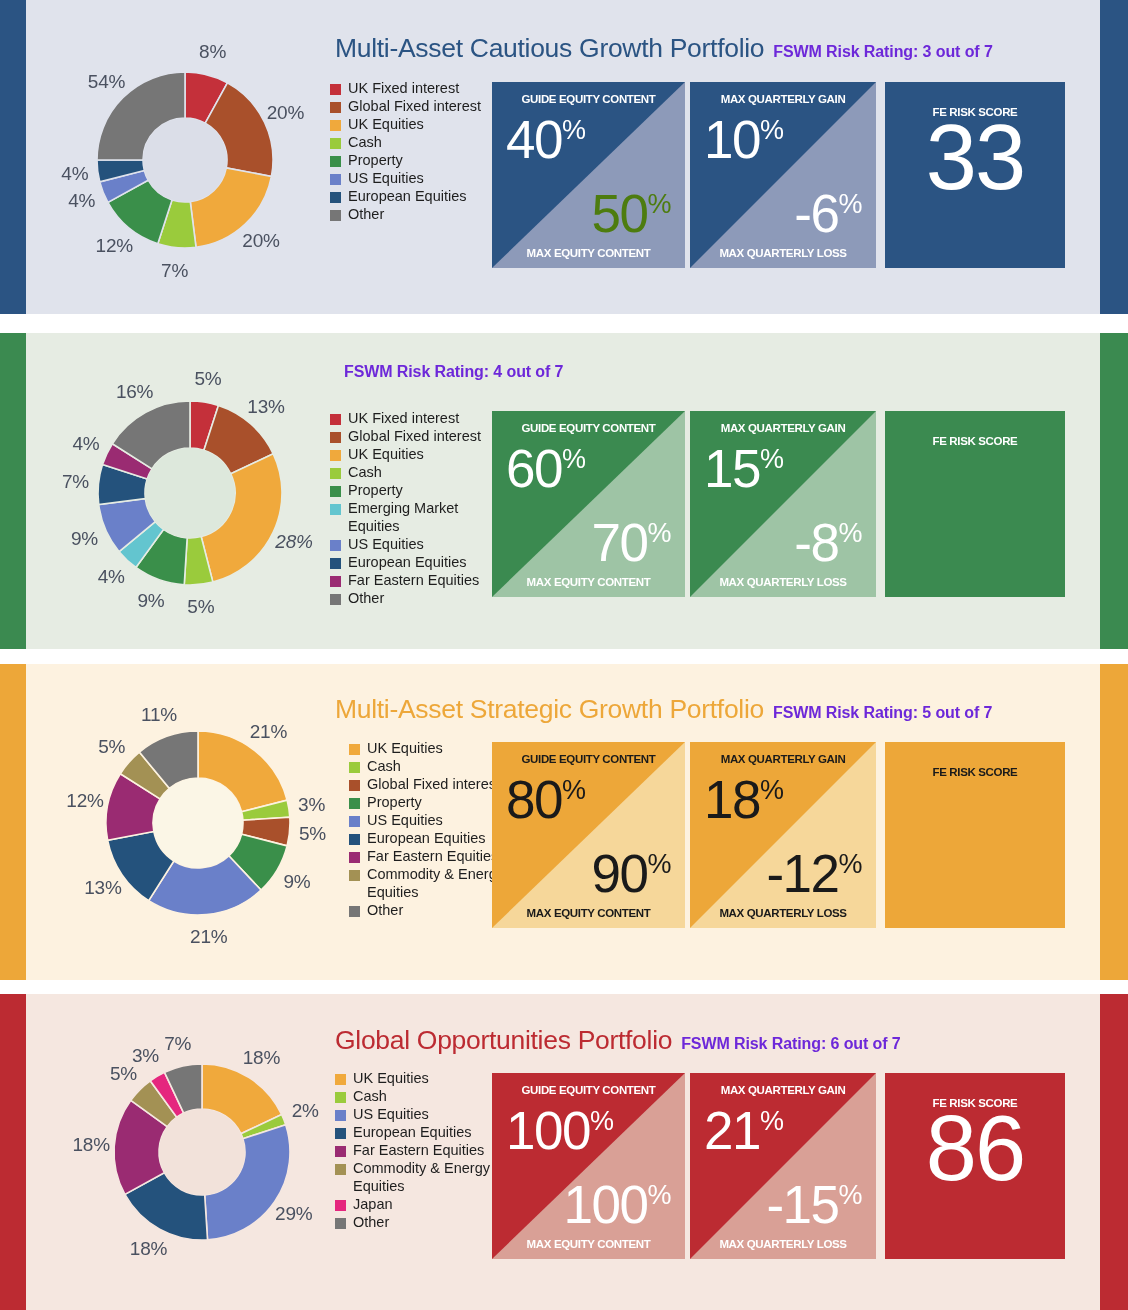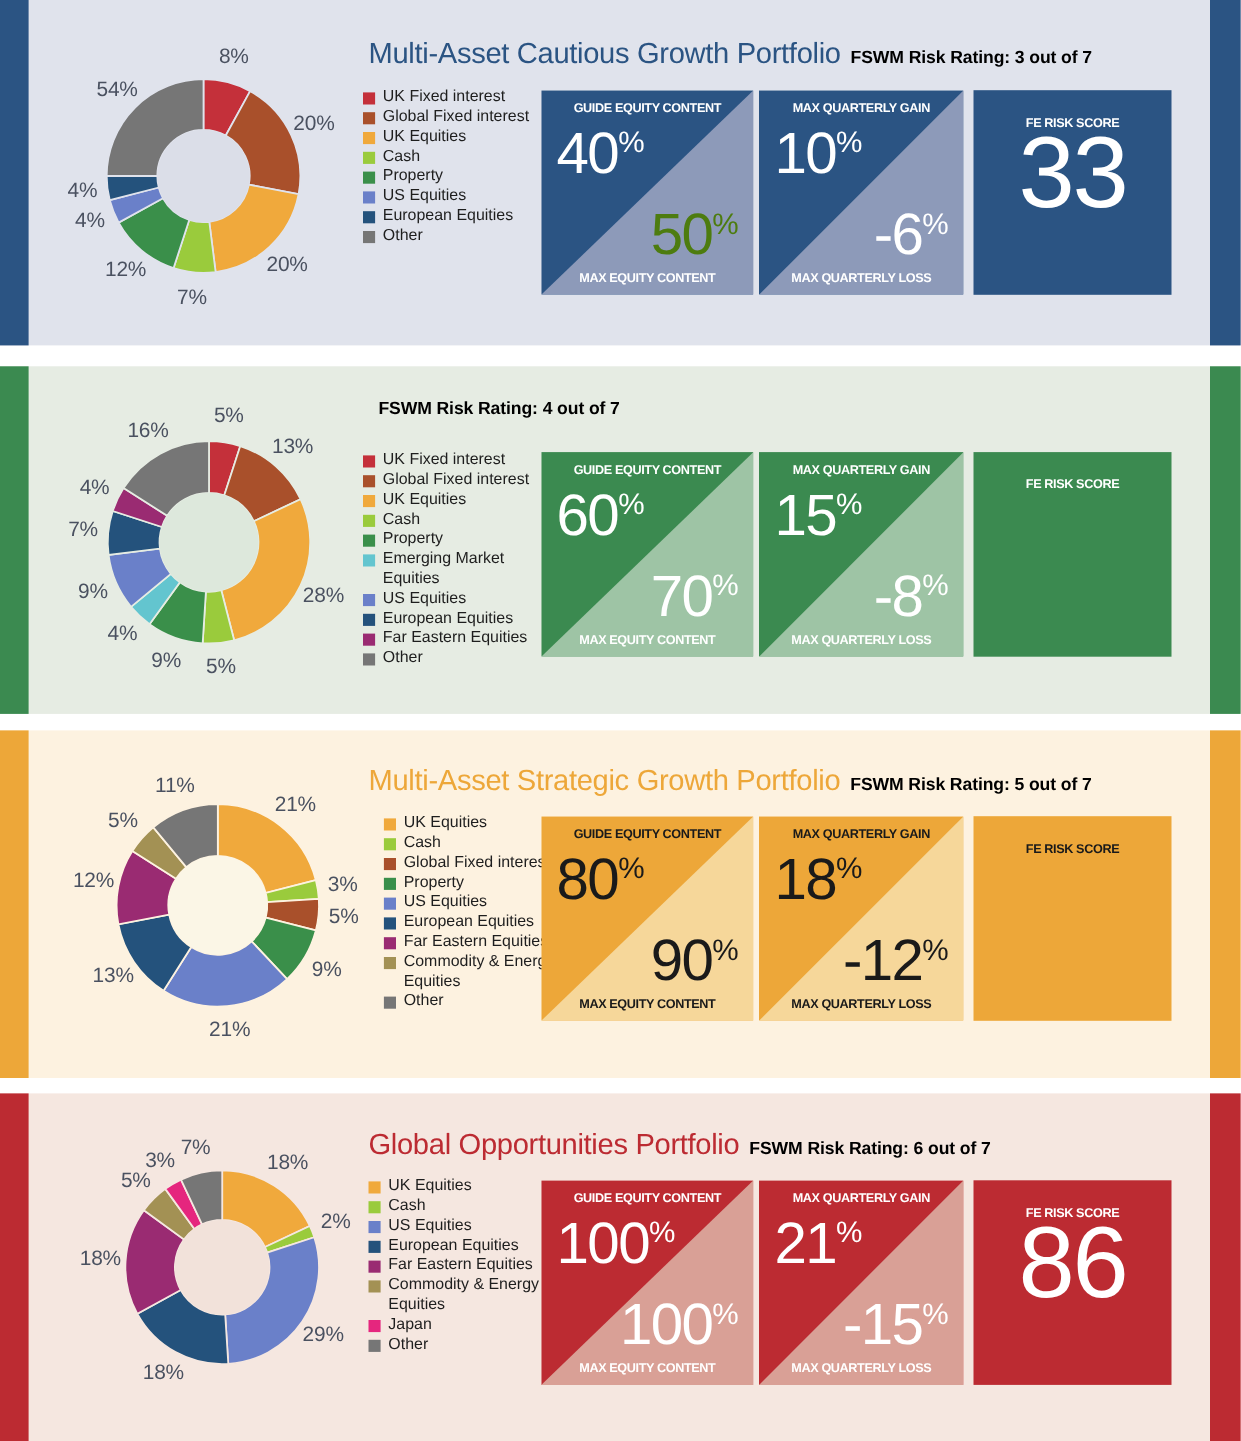--- a/index.html
+++ b/index.html
@@ -52,21 +52,21 @@
   .legend-label {
     font-size: 14.5px;
     color: #1e1e1e;
     font-family: "Liberation Sans", sans-serif;
     max-width: 145px;
   }
 
   
   .titlerow { position: absolute; display: flex; align-items: baseline; white-space: nowrap; }
   .ptitle { font-size: 26.5px; font-weight: 400; letter-spacing: -0.3px; }
-  .prisk { font-size: 16px; font-weight: bold; color: #000000; margin-left: 9px; letter-spacing: -0.1px; }
+  .prisk { font-size: 16px; font-weight: bold; color: #6d28d9; margin-left: 9px; letter-spacing: -0.1px; }
   .card { position: relative; overflow: hidden; }
   .card .tri {
     position: absolute; inset: 0;
   }
   .card .lab {
     position: absolute; left: 0; right: 0;
     text-align: center;
     font-size: 11.5px;
     font-weight: 600;
     letter-spacing: -0.35px;
@@ -203,21 +203,21 @@
             <path d="M 28.112781664627406 157.64300705687947 A 92 92 0 0 1 7.725447479068052 110.53065748791602 L 54.3548384408485 104.6399955103937 A 45 45 0 0 0 64.32690407508949 127.68407953869104 Z" fill="#6a80c9" stroke="#e6ece3" stroke-width="1.6"></path>
             <path d="M 7.725447479068052 110.53065748791602 A 92 92 0 0 1 11.50280050084588 70.57043651750482 L 56.20245676671809 85.09423525312735 A 45 45 0 0 0 54.3548384408485 104.6399955103937 Z" fill="#24527c" stroke="#e6ece3" stroke-width="1.6"></path>
             <path d="M 11.50280050084588 70.57043651750482 A 92 92 0 0 1 21.321830853814603 49.703934861932325 L 61.005243352409316 74.88779422594516 A 45 45 0 0 0 56.20245676671809 85.09423525312735 Z" fill="#9a2b72" stroke="#e6ece3" stroke-width="1.6"></path>
             <path d="M 21.321830853814603 49.703934861932325 A 92 92 0 0 1 98.99999999999999 7 L 98.99999999999999 54 A 45 45 0 0 0 61.005243352409316 74.88779422594516 Z" fill="#767676" stroke="#e6ece3" stroke-width="1.6"></path>
             <circle cx="99" cy="99" r="45" fill="#dde8dc"></circle>
           </svg>
         </div>
       </div>
       <div class="pct" style="left: 207.99px; top: 35.4158px; transform: translateX(-50%);">5%</div>
       <div class="pct" style="left: 266.051px; top: 62.7372px; transform: translateX(-50%);">13%</div>
-      <div class="pct" style="left: 294.055px; top: 197.965px; transform: translateX(-50%);">28%</div>
+      <div class="pct" style="left: 294.055px; top: 197.965px; transform: translateX(-50%); font-style: italic;">28%</div>
       <div class="pct" style="left: 200.822px; top: 263.49px; transform: translateX(-50%);">5%</div>
       <div class="pct" style="left: 151.045px; top: 257.201px; transform: translateX(-50%);">9%</div>
       <div class="pct" style="left: 111.277px; top: 232.831px; transform: translateX(-50%);">4%</div>
       <div class="pct" style="left: 84.4582px; top: 194.672px; transform: translateX(-50%);">9%</div>
       <div class="pct" style="left: 75.5104px; top: 138.178px; transform: translateX(-50%);">7%</div>
       <div class="pct" style="left: 85.9449px; top: 100.035px; transform: translateX(-50%);">4%</div>
       <div class="pct" style="left: 134.598px; top: 48.2247px; transform: translateX(-50%);">16%</div>
       <div class="legend" style="left: 330px; top: 77px;">
         <div class="legend-item">
           <span class="swatch" style="background:#c4303a"></span>

